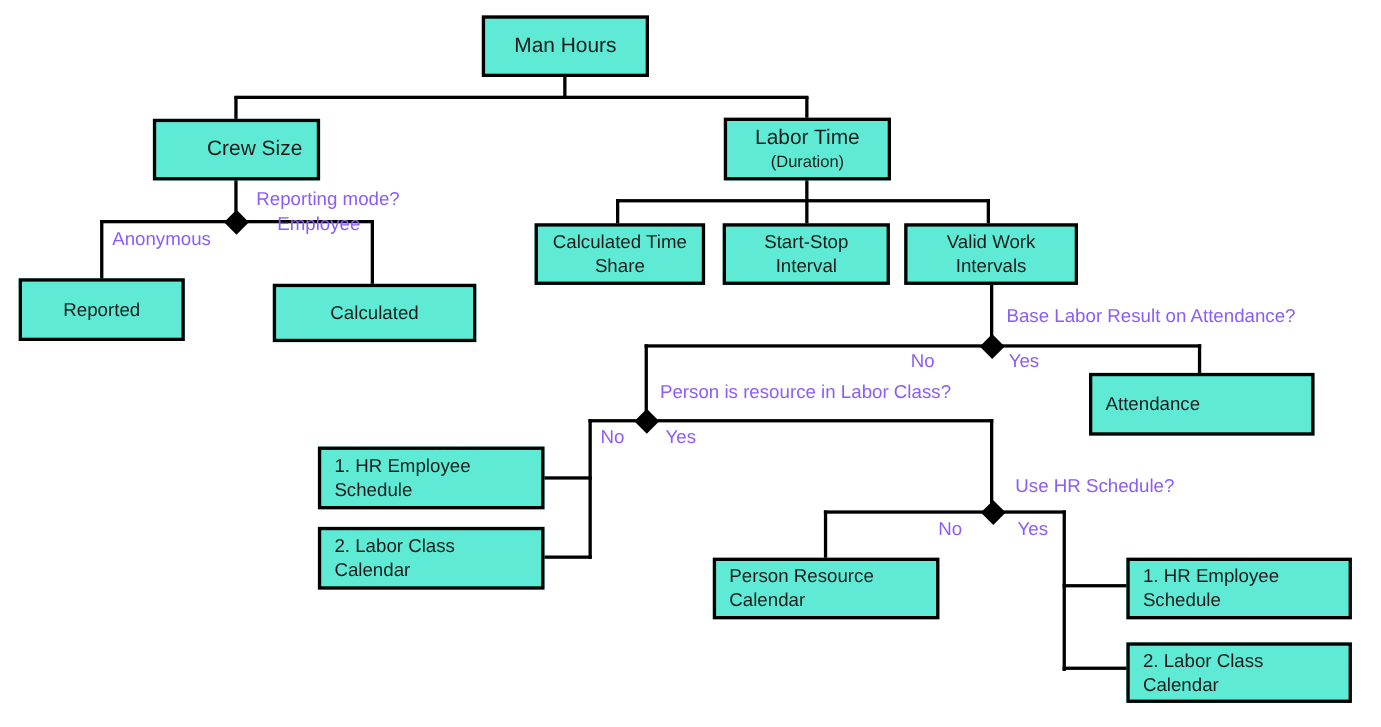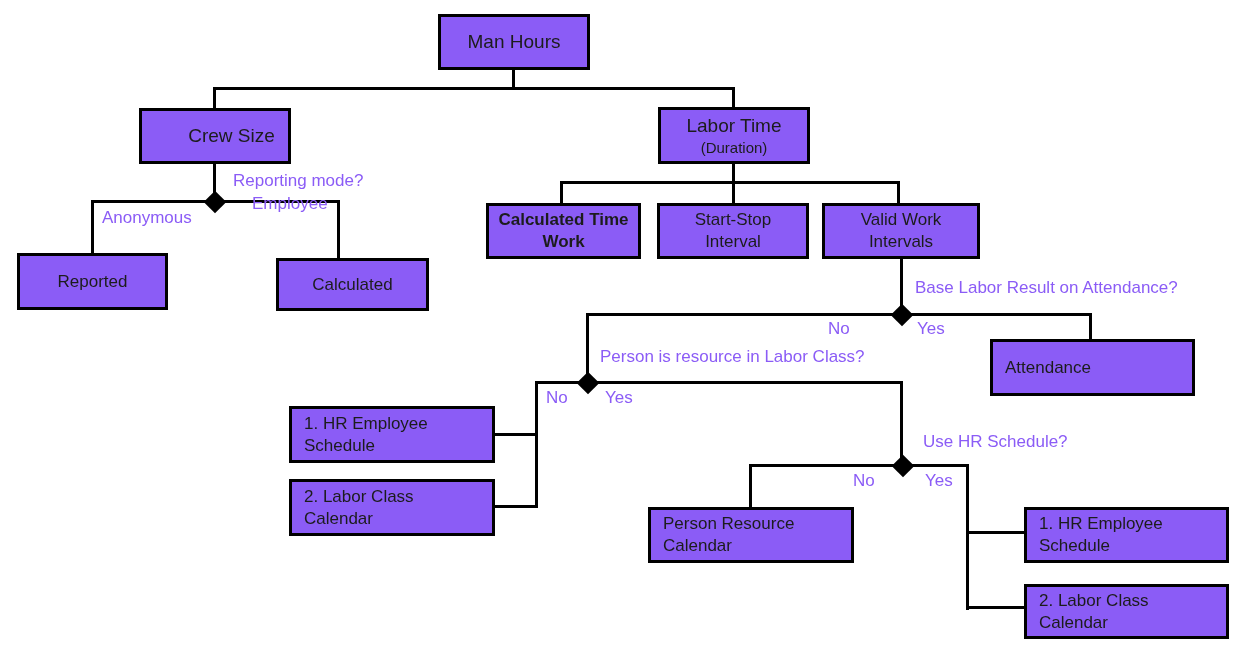--- a/index.html
+++ b/index.html
@@ -1,21 +1,21 @@
 <!DOCTYPE html>
 <html><head>
 <meta charset="utf-8">
 <style>
   html,body{margin:0;padding:0;background:#ffffff;}
   .canvas{
     position:relative;width:1255px;height:661px;background:#ffffff;
     font-family:"Liberation Sans",sans-serif;color:#1c1c1c;overflow:hidden;
   }
   .box{
-    position:absolute;background:#8b5cf6;border:3px solid #000000;
+    position:absolute;background:#5eead4;border:3px solid #000000;
     box-sizing:border-box;display:flex;flex-direction:column;justify-content:center;
     font-size:17px;line-height:1.28;
   }
   .box.center{align-items:center;text-align:center;}
   .box.leftalign{align-items:flex-start;text-align:left;padding-left:12px;padding-right:4px;}
   .box.title{font-size:19px;}
   .subtle{font-size:15px;}
   .hline,.vline{position:absolute;background:#000000;}
   .hline{height:3px;}
   .vline{width:3px;}
@@ -74,27 +74,27 @@
 
   <div class="box center" style="left:658px;top:107px;width:152px;height:57px;">
     <div class="title" style="font-size:19px;">Labor Time</div>
     <div class="subtle">(Duration)</div>
   </div>
 
   <div class="box center" style="left:17px;top:253px;width:151px;height:57px;">
     <div>Reported</div>
   </div>
 
-  <div class="box center" style="left:276px;top:258px;width:153px;height:53px;">
+  <div class="box center" style="left:248px;top:258px;width:185px;height:53px;">
     <div>Calculated</div>
   </div>
 
-  <div class="box center" style="left:486px;top:203px;width:155px;height:56px;font-weight:bold;">
+  <div class="box center" style="left:486px;top:203px;width:155px;height:56px;">
     <div>Calculated Time</div>
-    <div>Work</div>
+    <div>Share</div>
   </div>
 
   <div class="box center" style="left:657px;top:203px;width:152px;height:56px;">
     <div>Start-Stop</div>
     <div>Interval</div>
   </div>
 
   <div class="box center" style="left:822px;top:203px;width:158px;height:56px;">
     <div>Valid Work</div>
     <div>Intervals</div>

